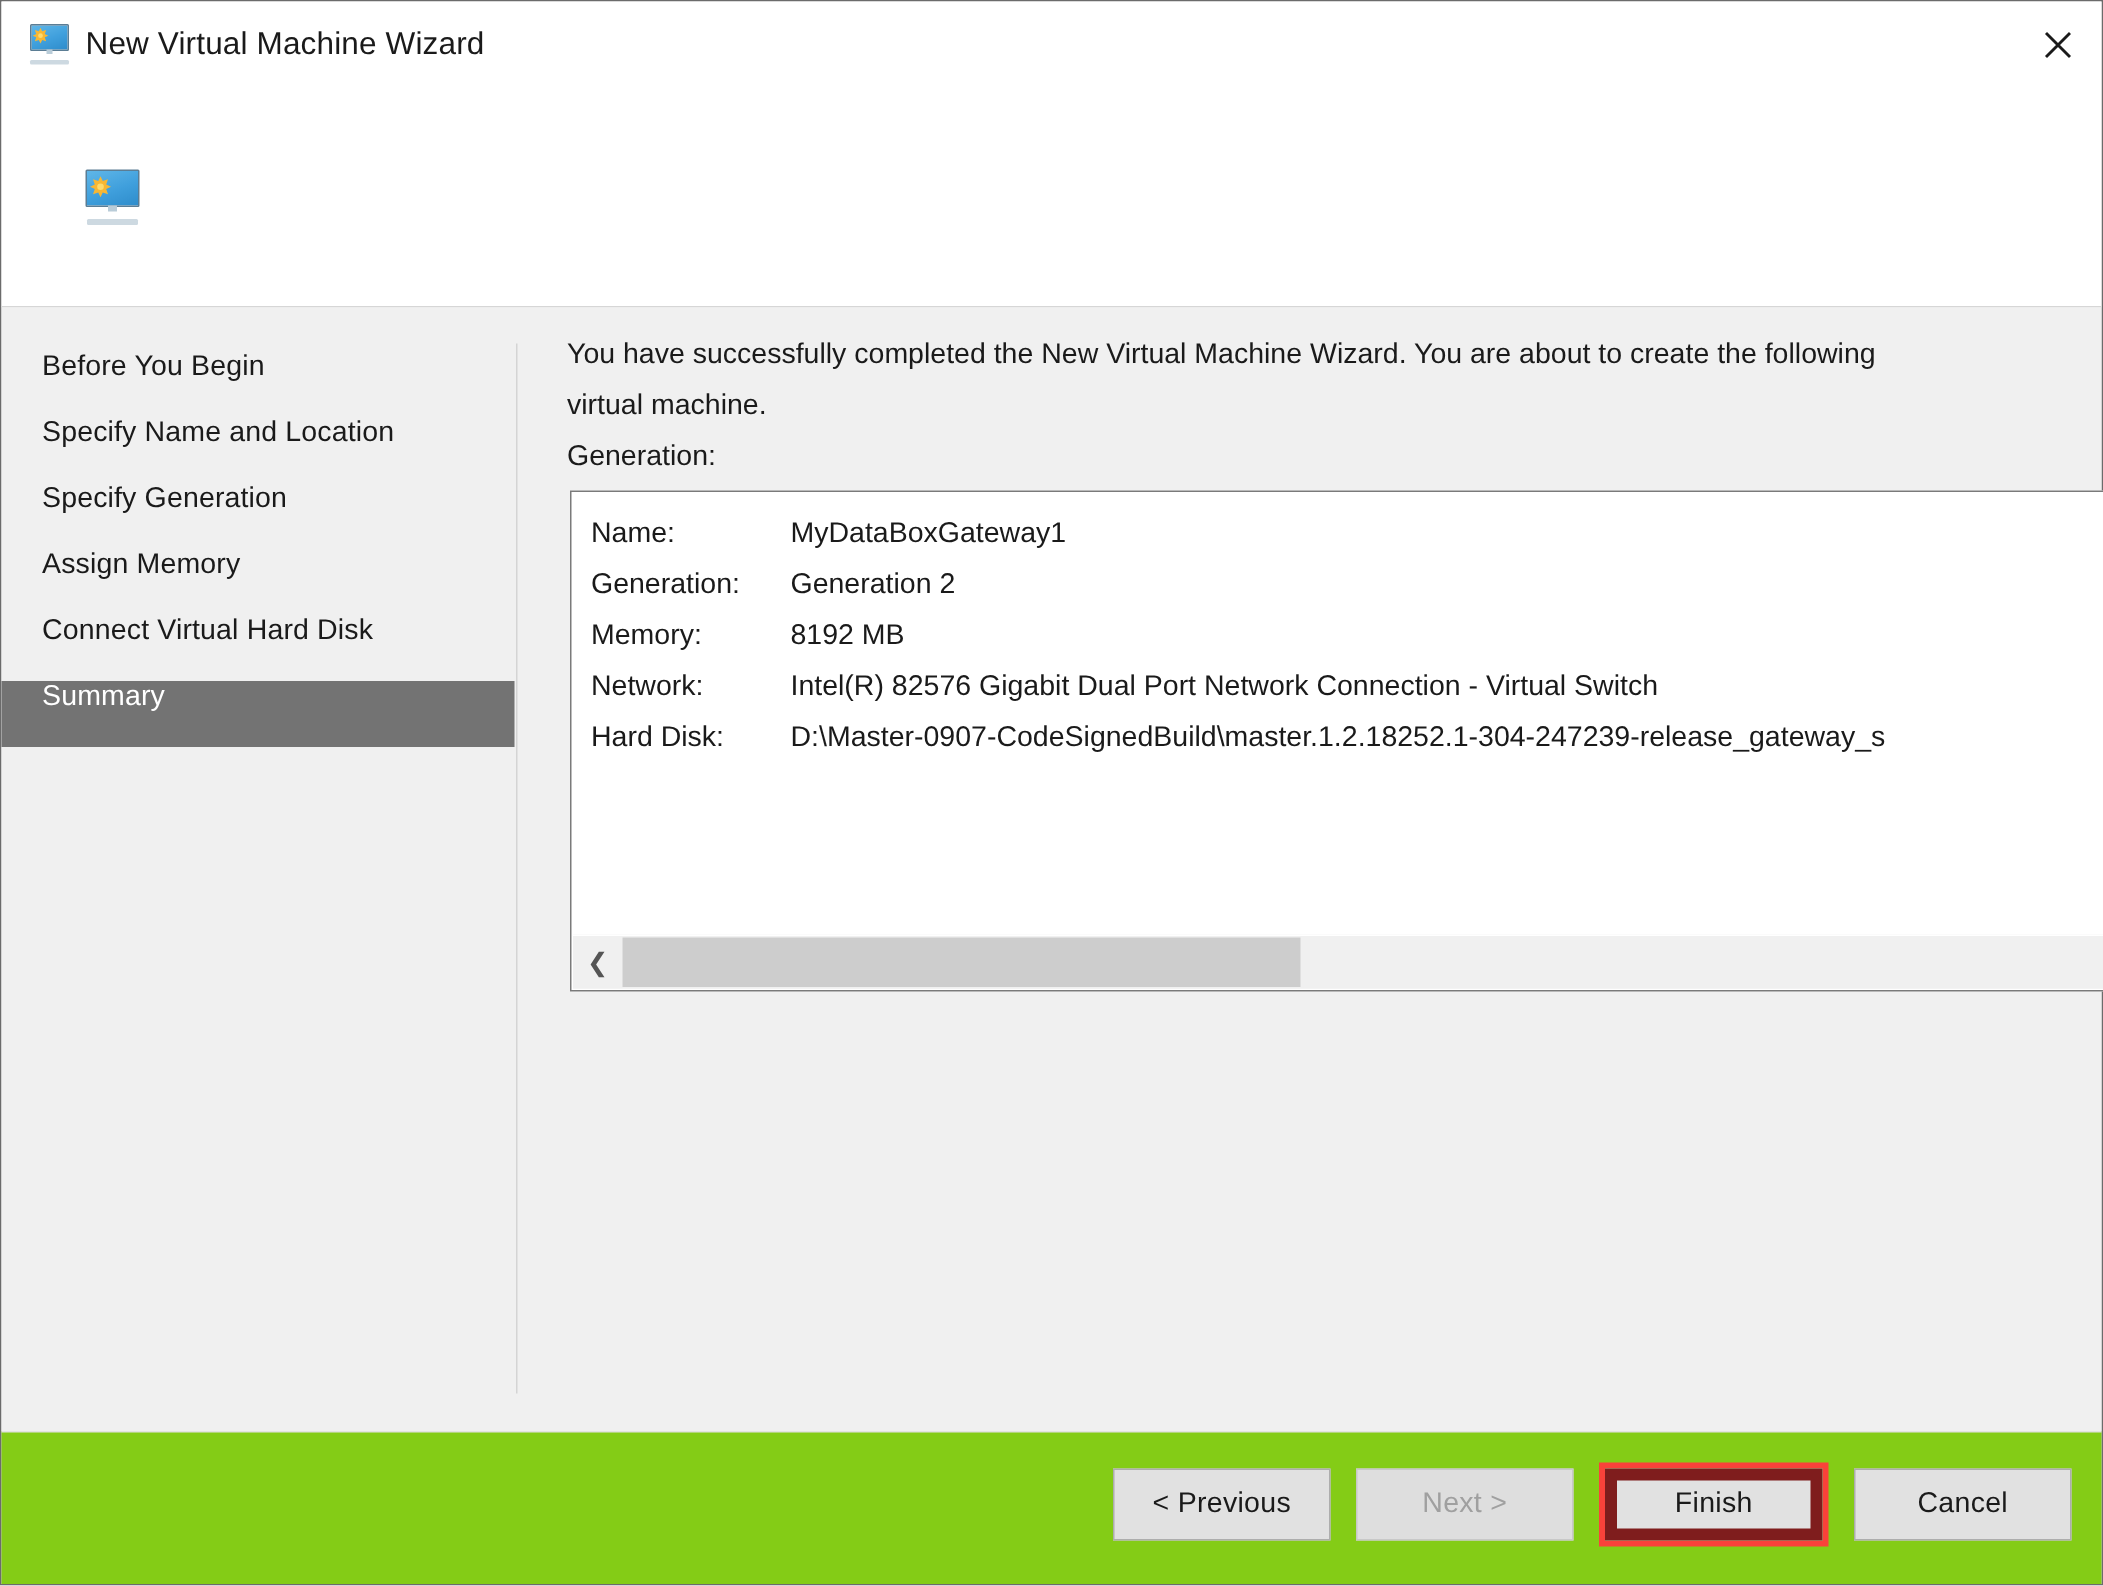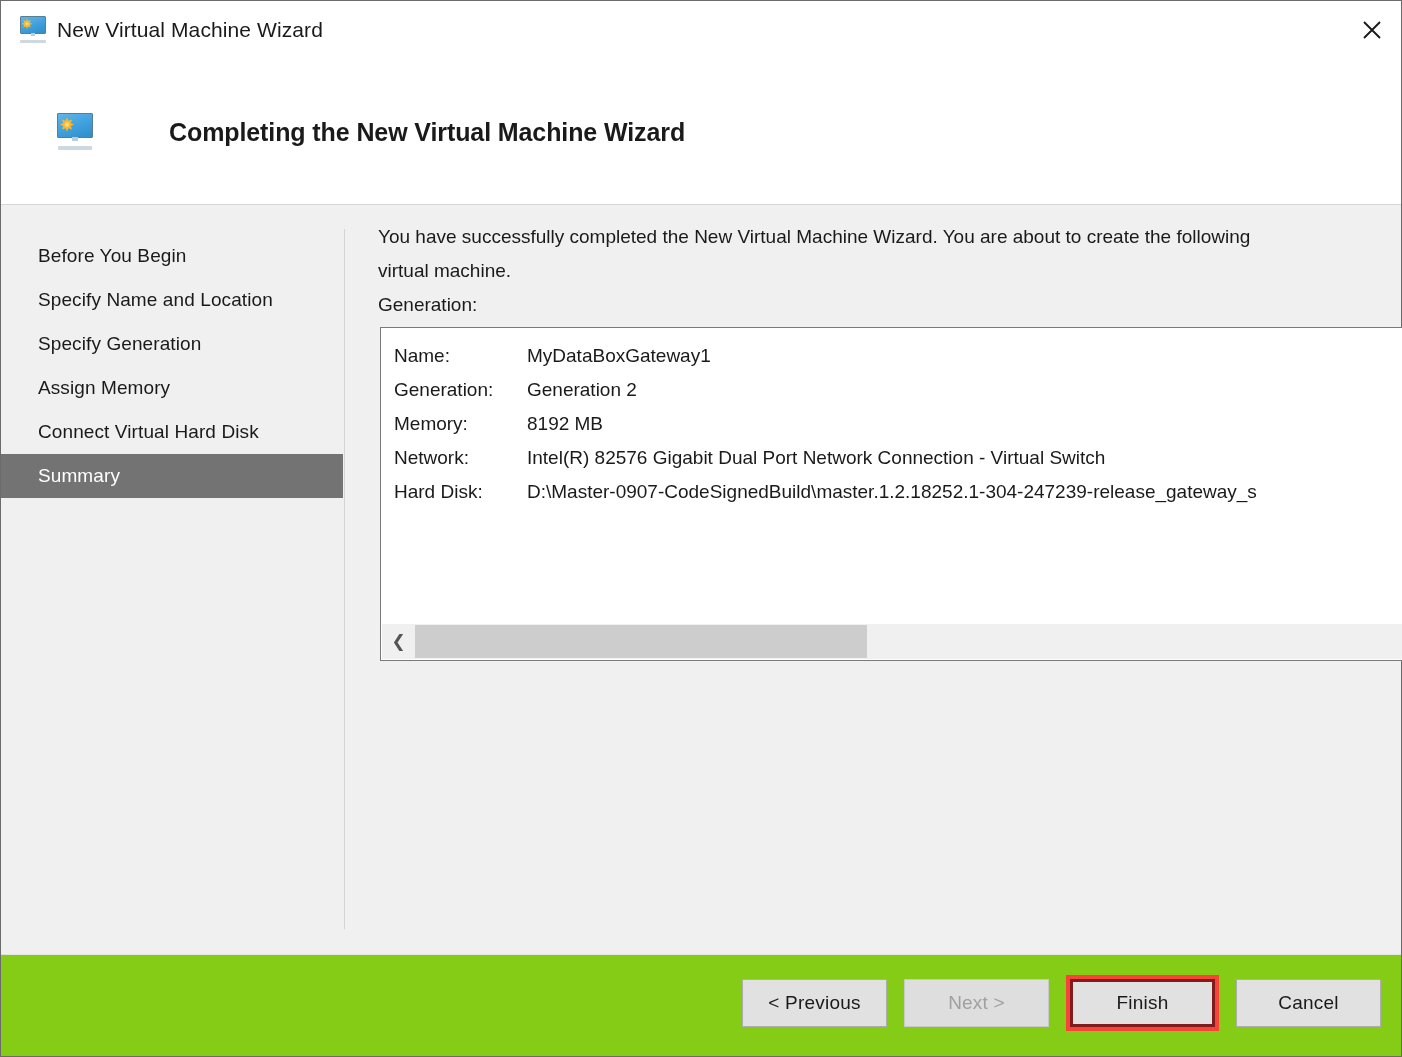--- a/index.html
+++ b/index.html
@@ -146,22 +146,21 @@
   #sidebar {
     width: 342px;
     flex: 0 0 342px;
     padding-top: 29px;
     box-sizing: border-box;
     position: relative;
   }
   .nav-item {
     height: 44px;
     display: flex;
-    align-items: center;
-    padding-left: 37px;
+    padding-left: 27px;
     font-size: 19px;
     color: #1a1a1a;
     box-sizing: border-box;
     cursor: default;
     letter-spacing: 0.1px;
   }
   .nav-item.selected {
     background: #737373;
     color: #ffffff;
   }
@@ -322,21 +321,21 @@
     display: flex;
     align-items: center;
     justify-content: center;
     width: 153px;
     height: 56px;
     margin: -4px 0;
   }
   .btn.focused {
     width: 145px;
     height: 48px;
-    border: 3px solid #7f1d1d;
+    border: 8px solid #7f1d1d;
     background: #e1e1e1;
   }
 </style>
 </head>
 <body>
 
 <div id="window">
 
   <div id="titlebar">
     <div id="title-icon">
@@ -363,21 +362,20 @@
       <div class="mon-screen"></div>
       <div class="mon-star">
         <svg width="19" height="19" viewBox="0 0 16 16" aria-hidden="true">
           <path fill="#f7b733" d="M8 0l1.5 3.2L13 2l-1.2 3.5L15 7l-3.2 1.5L13 12l-3.5-1.2L8 14l-1.5-3.2L3 12l1.2-3.5L1 7l3.2-1.5L3 2l3.5 1.2z"></path>
           <circle cx="8" cy="7" r="2.2" fill="#fddb6d"></circle>
         </svg>
       </div>
       <div class="mon-neck"></div>
       <div class="mon-base"></div>
     </div>
-    <div id="header-title">Completing the New Virtual Machine Wizard</div>
   </div>
 
   <div id="body-area">
 
     <div id="sidebar">
       <div class="nav-item">
         <span>Before You Begin</span>
       </div>
       <div class="nav-item">
         <span>Specify Name and Location</span>

